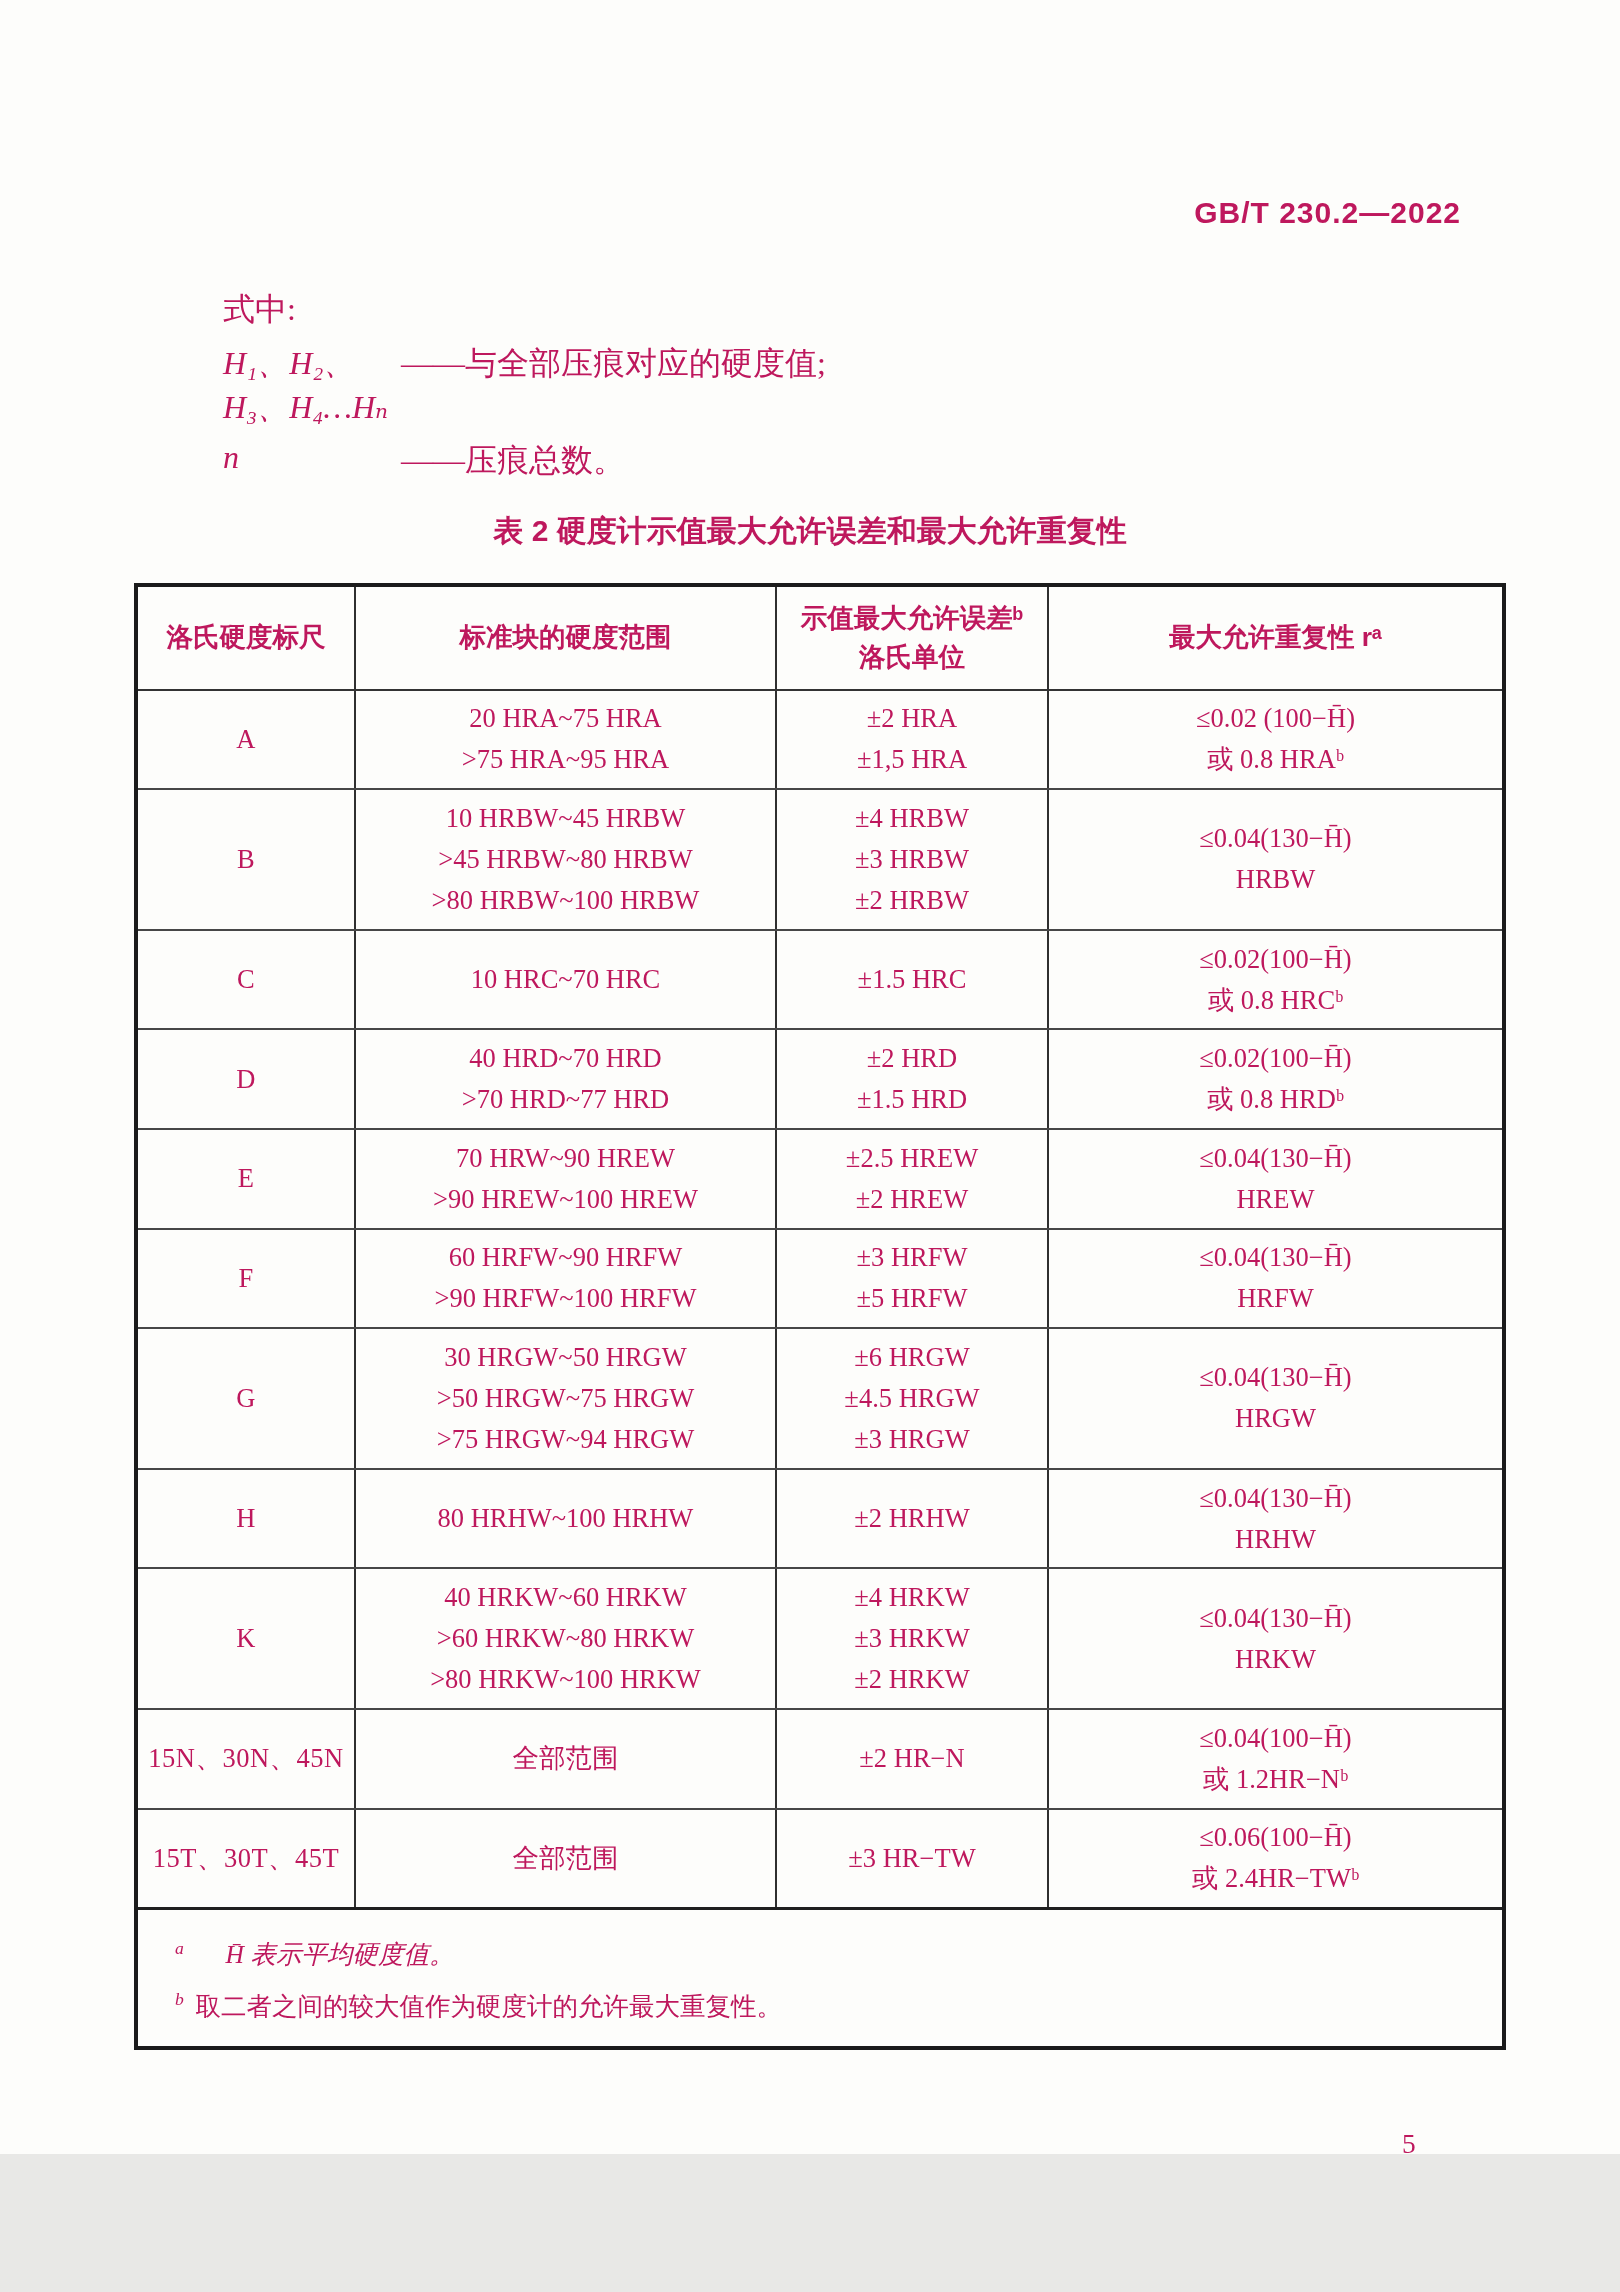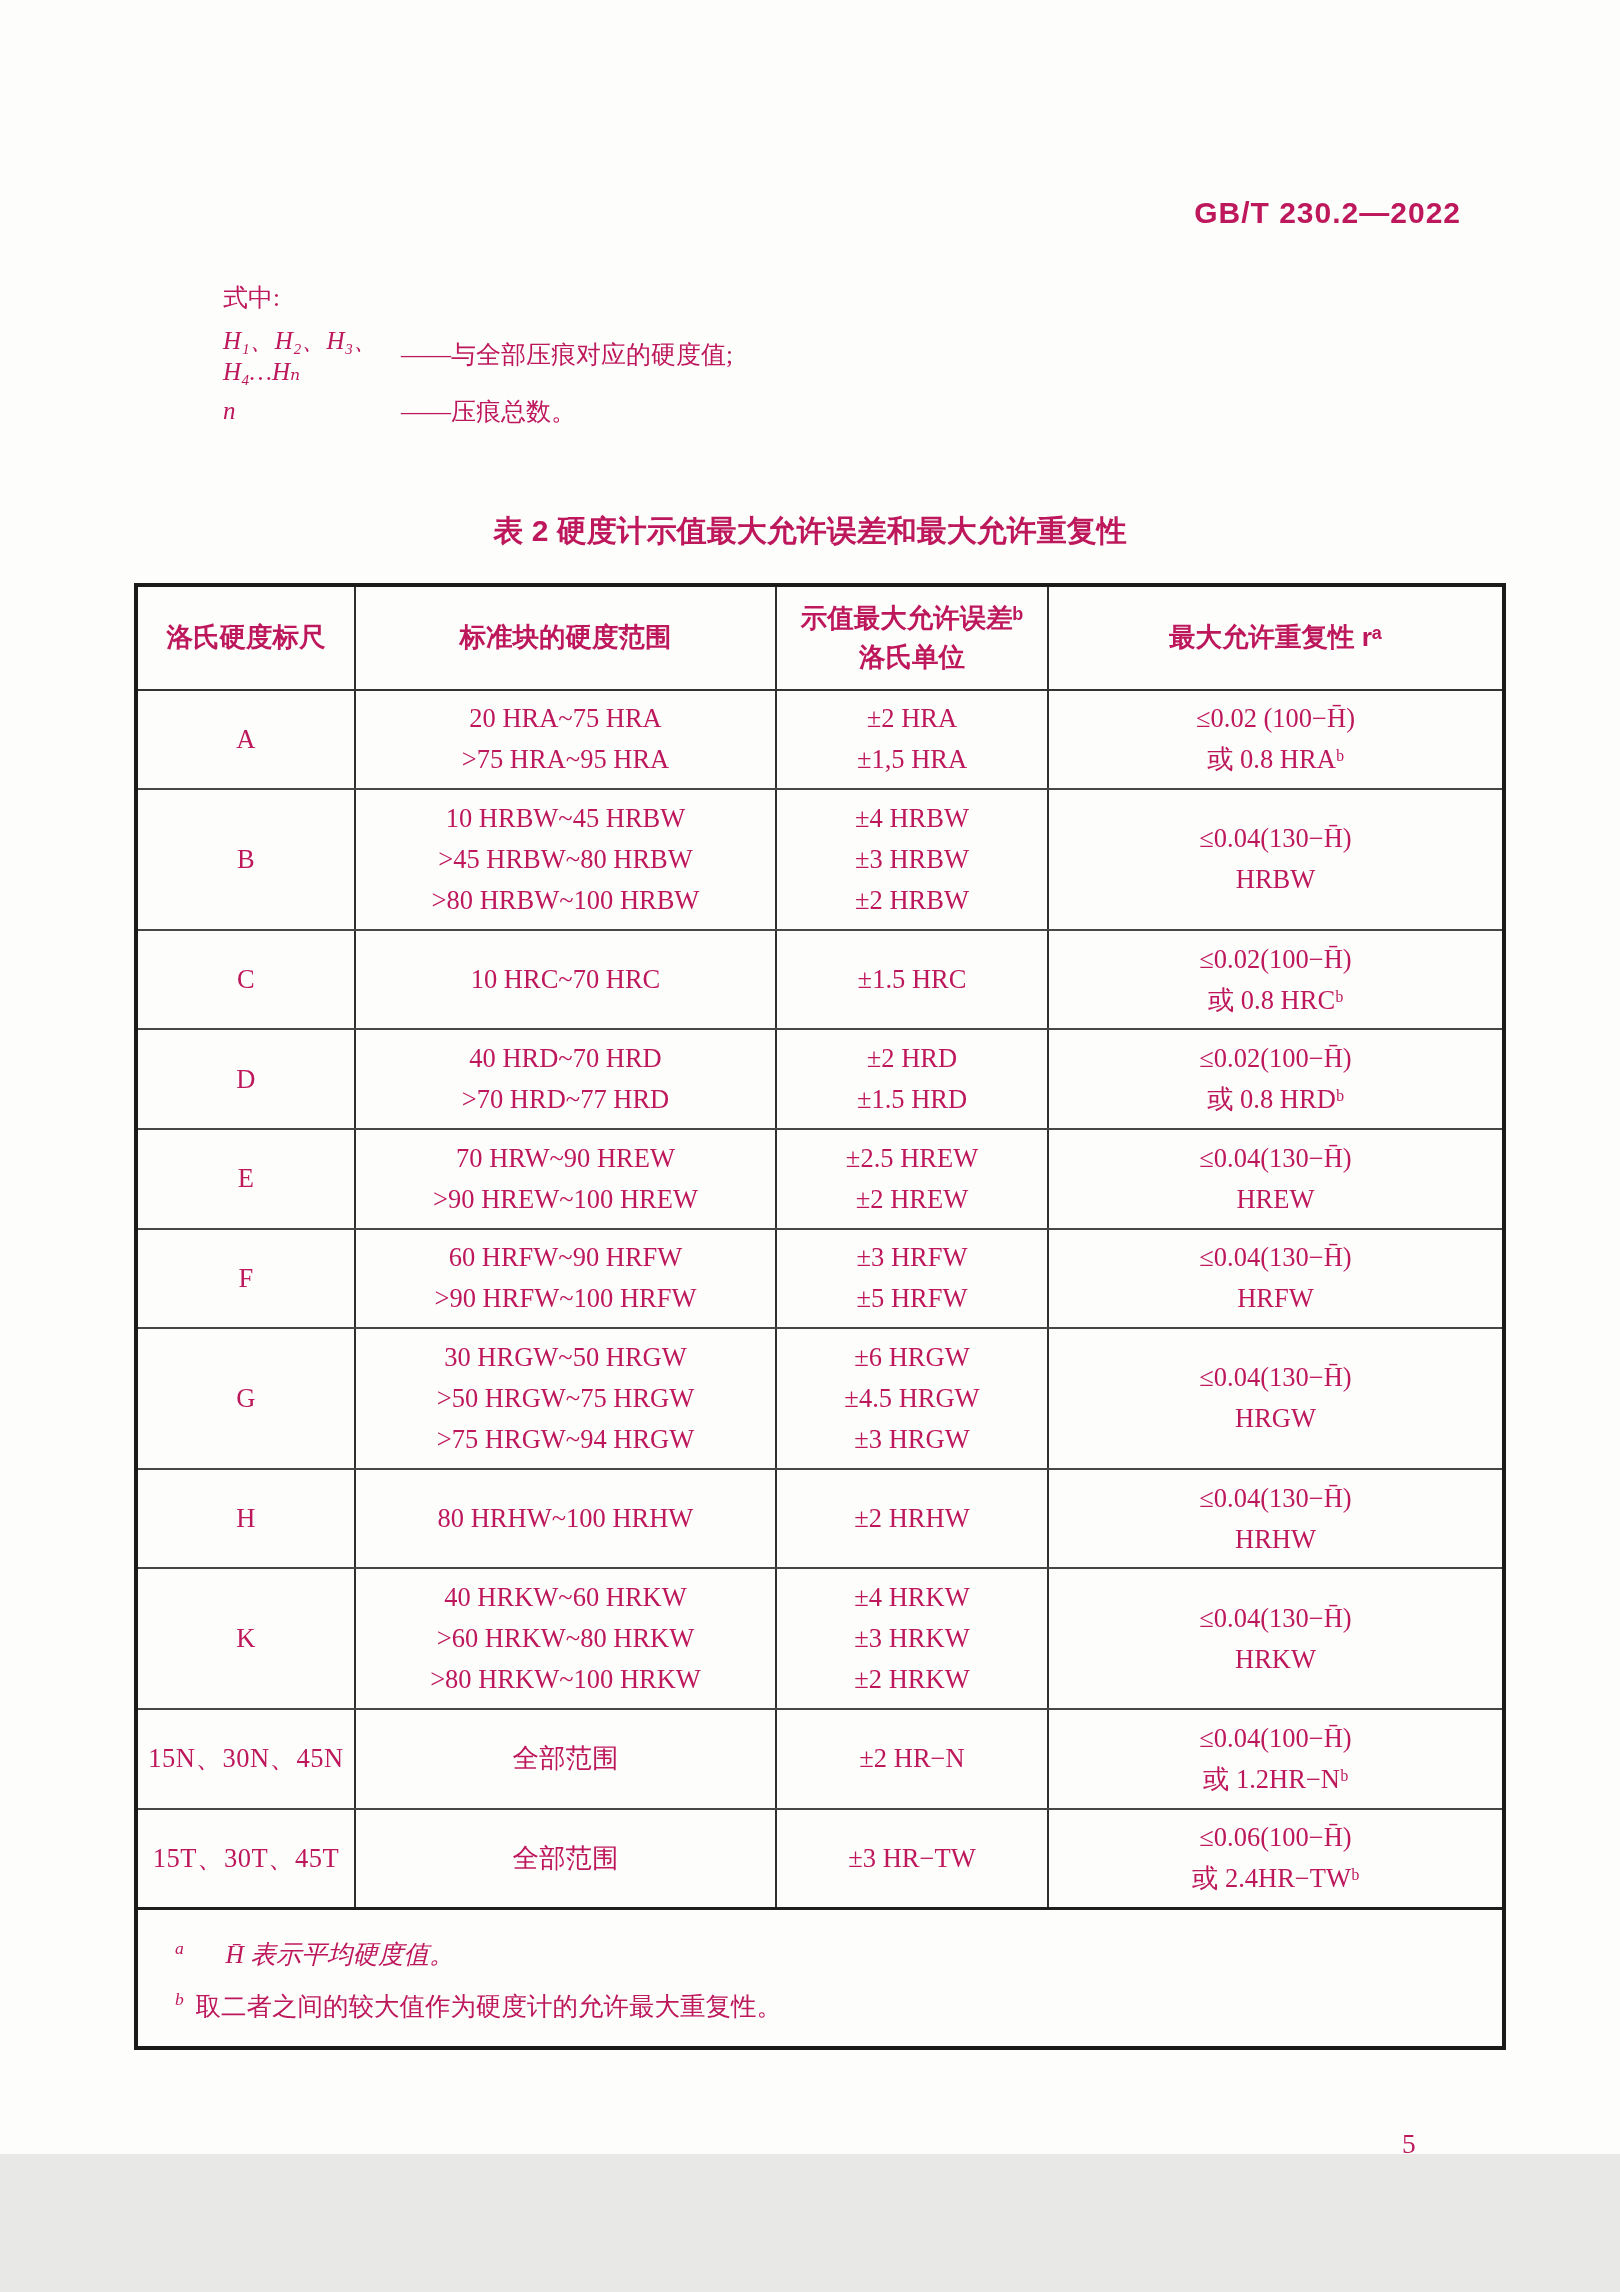--- a/index.html
+++ b/index.html
@@ -10,23 +10,23 @@
     background:#fdfdfb;
     color:#be185d;
     font-family:"Liberation Serif","DejaVu Serif",serif;
     overflow:hidden;
   }
   .header-right {
     position:absolute; top:196px; right:159px;
     font-family:"Liberation Sans","DejaVu Sans",sans-serif;
     font-weight:bold; font-size:30px; letter-spacing:1px;
   }
-  .formula-block { position:absolute; left:223px; top:281px; font-size:25px; }
+  .formula-block { position:absolute; left:223px; top:288px; font-size:32px; }
   .formula-intro { margin-bottom:9.8px; }
-  .formula-item { display:flex; align-items:center; margin-bottom:8.8px; }
+  .formula-item { display:flex; align-items:flex-start; margin-bottom:8.8px; }
   .formula-sym {
     width:178px; flex:0 0 178px;
     font-style:italic; font-family:"Liberation Serif","DejaVu Serif",serif;
   }
   .formula-desc { font-style:normal; }
   .para {
     position:absolute; left:137px; top:402px; width:1355px;
     font-size:29px; line-height:57px; text-align:justify;
   }
   .para-num {

